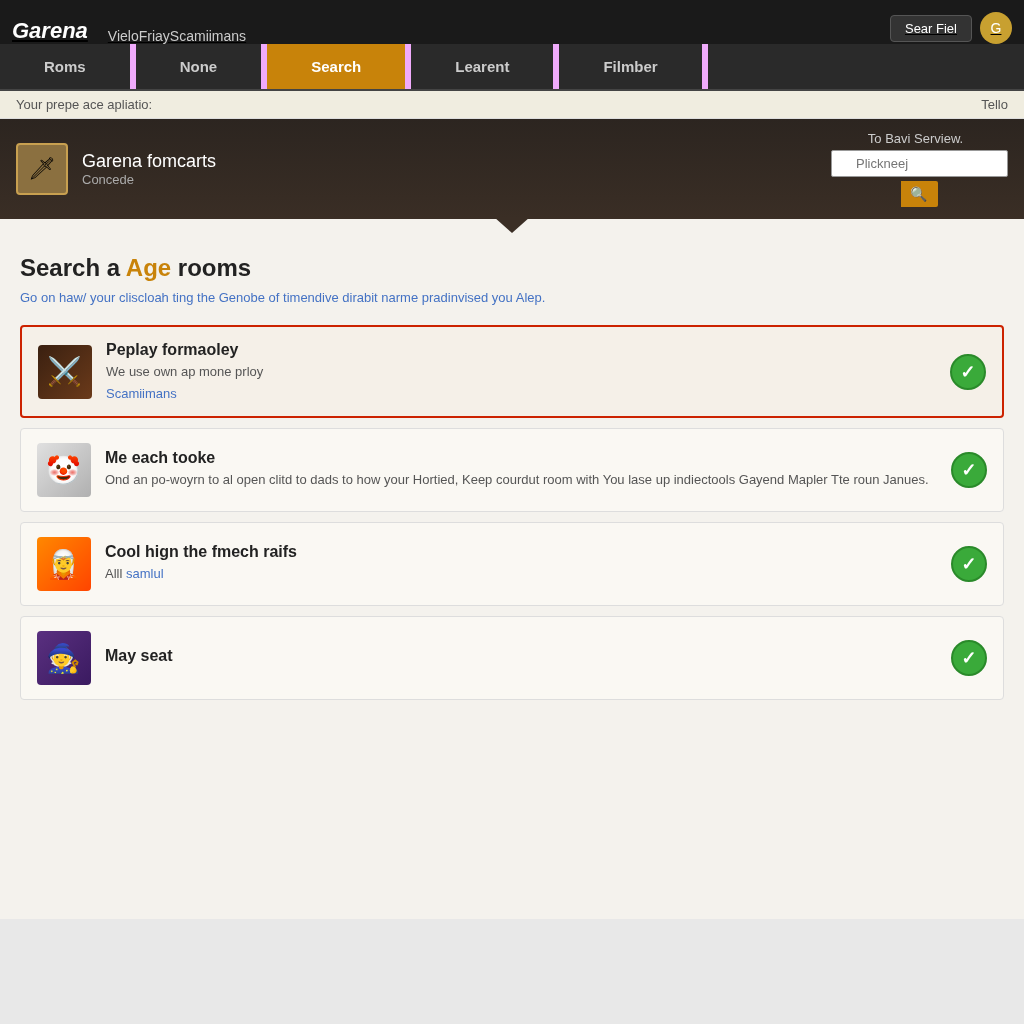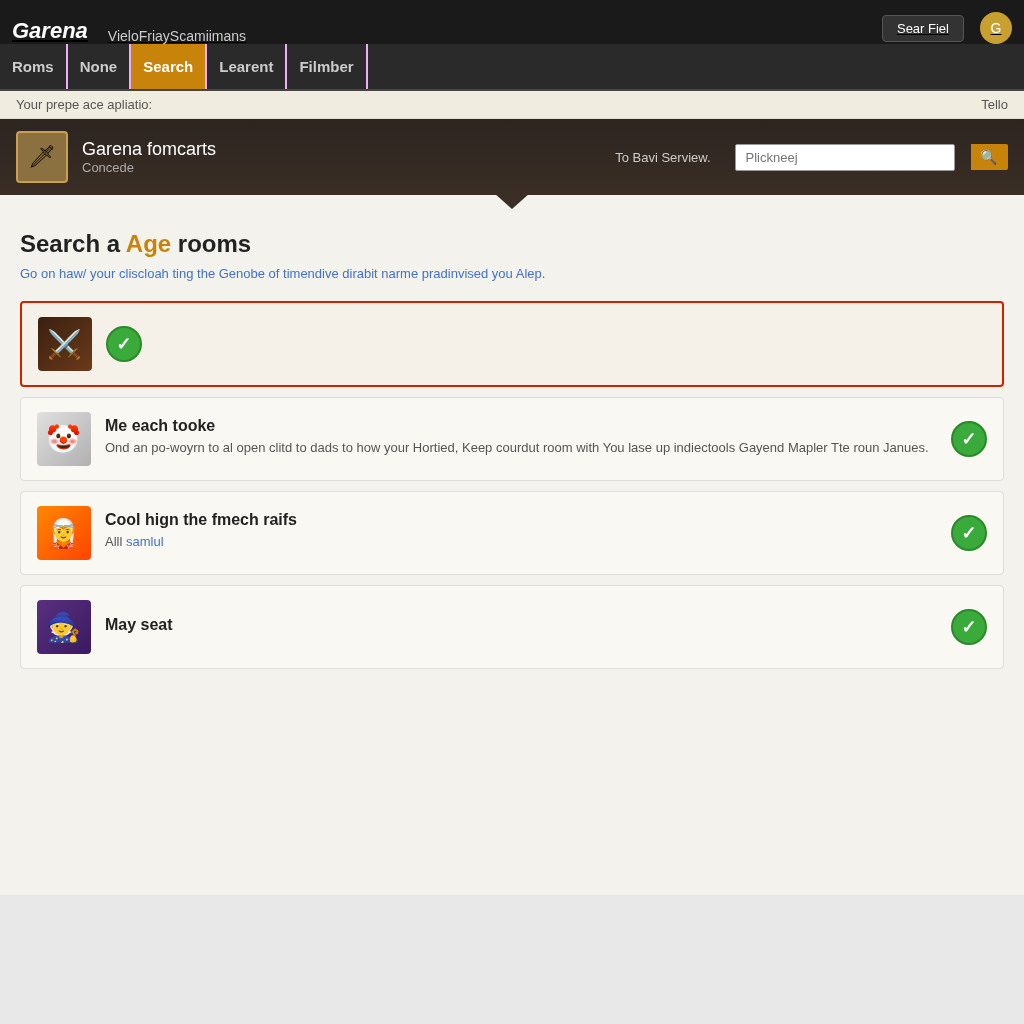--- a/index.html
+++ b/index.html
@@ -27,21 +27,21 @@
     }
     .top-nav-link {
       color: #ccc;
       font-size: 14px;
       cursor: pointer;
       text-decoration: none;
     }
     .top-nav-right {
       display: flex;
       align-items: center;
-      gap: 16px;
+      gap: 8px;
     }
     .search-field-btn {
       background: #333;
       border: 1px solid #555;
       color: #fff;
       padding: 5px 14px;
       border-radius: 4px;
       font-size: 13px;
       cursor: pointer;
     }
@@ -58,26 +58,26 @@
       cursor: pointer;
     }
 
     
     .tab-bar {
       background: #2a2a2a;
       display: flex;
       border-bottom: 2px solid #444;
     }
     .tab {
-      padding: 14px 12px;
+      padding: 14px 44px;
       color: #ccc;
       font-size: 15px;
       font-weight: bold;
       cursor: pointer;
-      border-right: 2px solid #f0abfc;
+      border-right: 6px solid #f0abfc;
     }
     .tab.active {
       background: #c8830a;
       color: #fff;
     }
 
     
     .game-banner {
       background: linear-gradient(to bottom, #2c2520, #3a2e25);
       display: flex;
@@ -108,23 +108,23 @@
       font-size: 13px;
     }
     .game-server-label {
       color: #ccc;
       font-size: 13px;
       margin-right: 8px;
     }
     .server-search-input {
       background: #fff;
       border: 1px solid #999;
-      padding: 5px 10px;
-      font-size: 13px;
-      width: 220px;
+      padding: 5px 24px;
+      font-size: 13px;
+      width: 177px;
       border-radius: 2px;
     }
     .server-search-btn {
       background: #c8830a;
       border: none;
       color: #fff;
       padding: 5px 10px;
       cursor: pointer;
       font-size: 14px;
       border-radius: 0 2px 2px 0;
@@ -277,38 +277,43 @@
 </div>
 
 <div class="game-banner">
   <div class="game-icon">
     <span>🗡</span>
   </div>
   <div class="game-info">
     <div class="game-title">Garena fomcarts</div>
     <div class="game-subtitle">Concede</div>
   </div>
-  <div style="display:flex;align-items:center;gap:16px;">
+  <div style="display:flex;align-items:center;gap:4px;flex-direction:column;">
     <span class="game-server-label">To Bavi Serview.</span>
     <input class="server-search-input" type="text" placeholder="Plickneej" style="">
     <button class="server-search-btn">🔍</button>
   </div>
   <div class="banner-chevron"></div>
 </div>
 
 <div class="main-content">
   <h1 class="page-heading">
     <span>Search a </span><span class="highlight">Age</span><span> rooms</span>
   </h1>
   <p class="page-description">Go on haw/ your cliscloah ting the Genobe of timendive dirabit narme pradinvised you Alep.</p>
 
   <div class="room-list">
 
     <div class="room-item selected">
       <div class="room-avatar room-avatar-1">⚔️</div>
+      <div class="room-details">
+        <div class="room-name">Peplay formaoley</div>
+        <div class="room-desc">We use own ap mone prloy</div>
+        <a class="room-link">Scamiimans</a>
+      </div>
       <div class="check-btn"></div>
     </div>
 
     <div class="room-item">
       <div class="room-avatar room-avatar-2">🤡</div>
       <div class="room-details">
         <div class="room-name">Me each tooke</div>
         <div class="room-desc">Ond an po-woyrn to al open clitd to dads to how your Hortied, Keep courdut room with You lase up indiectools Gayend Mapler Tte roun Janues.</div>
       </div>
       <div class="check-btn"></div>

